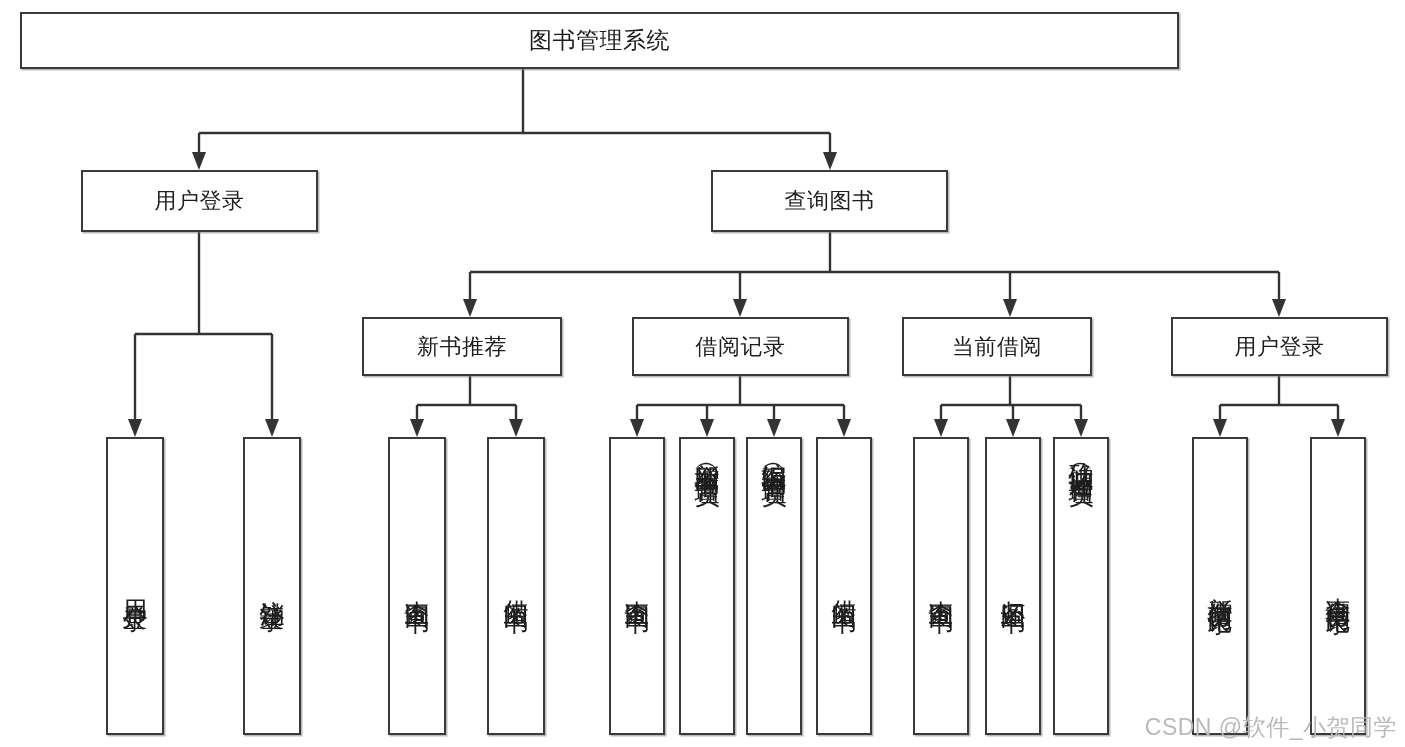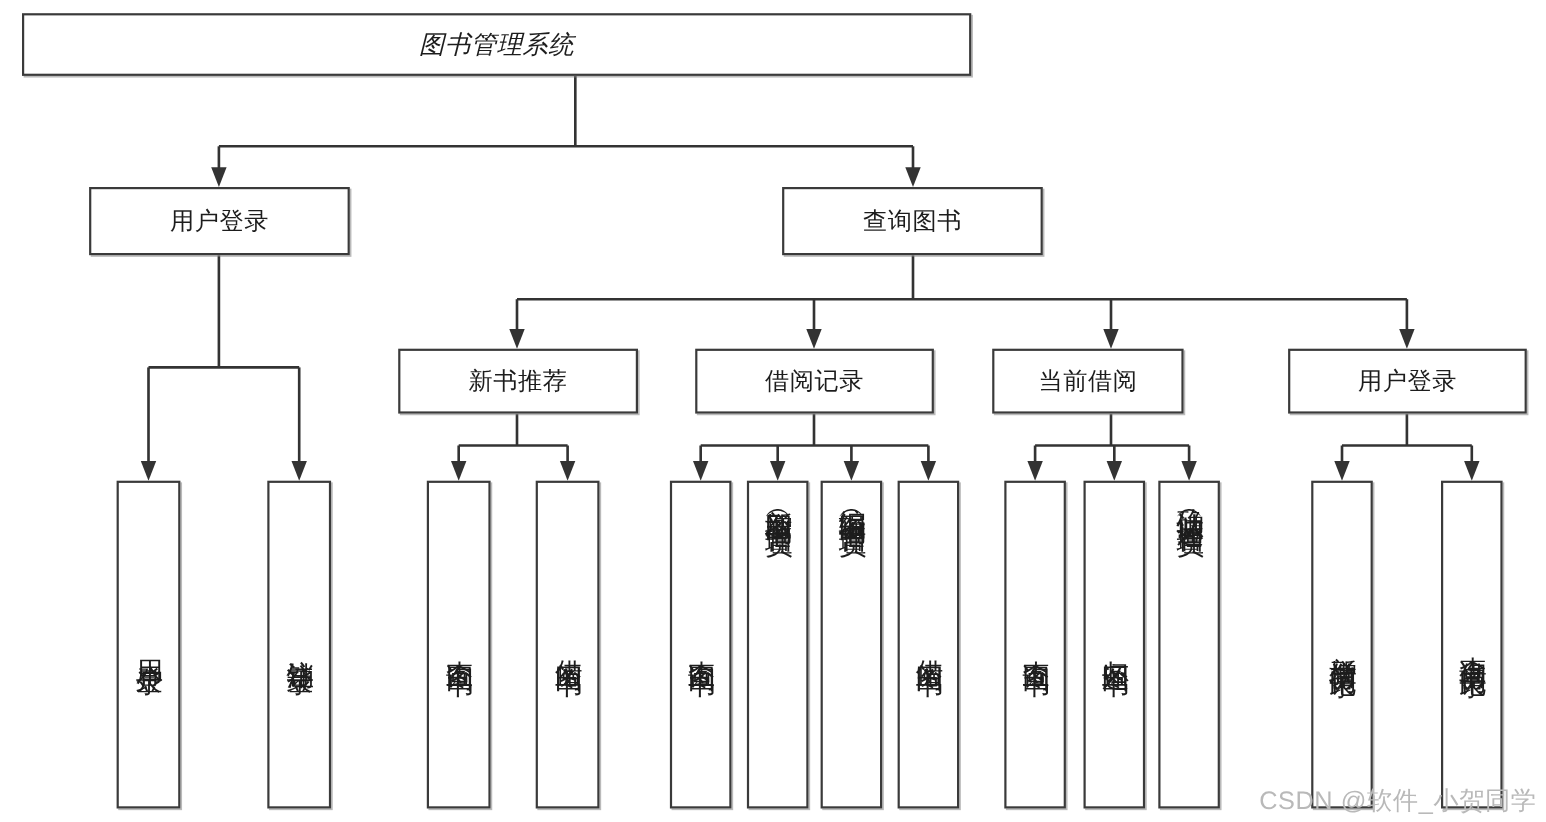--- a/index.html
+++ b/index.html
@@ -163,38 +163,38 @@
     <g>
       <path class="conn" d="M 1279 376 L 1279 405"></path>
       <path class="conn" d="M 1220 405 L 1338 405"></path>
       <path class="conn" d="M 1220 405 L 1220 422"></path>
       <polygon class="arrow-head" points="1213,419 1227,419 1220,437"></polygon>
       <path class="conn" d="M 1338 405 L 1338 422"></path>
       <polygon class="arrow-head" points="1331,419 1345,419 1338,437"></polygon>
     </g>
   </svg>
 
-  <div class="node-box root horizontal" style="left:20px; top:12px; width:863px; height:57px;font-style:italic;">
+  <div class="node-box root horizontal" style="left:20px; top:12px; width:1159px; height:57px;">
     <span class="node-label">图书管理系统</span>
   </div>
 
   <div class="node-box horizontal" style="left:81px; top:170px; width:237px; height:62px;">
     <span class="node-label">用户登录</span>
   </div>
   <div class="node-box horizontal" style="left:711px; top:170px; width:237px; height:62px;">
     <span class="node-label">查询图书</span>
   </div>
 
-  <div class="node-box horizontal" style="left:362px; top:317px; width:218px; height:59px;">
+  <div class="node-box horizontal" style="left:362px; top:317px; width:200px; height:59px;">
     <span class="node-label">新书推荐</span>
   </div>
   <div class="node-box horizontal" style="left:632px; top:317px; width:217px; height:59px;">
     <span class="node-label">借阅记录</span>
   </div>
-  <div class="node-box horizontal" style="left:902px; top:317px; width:174px; height:59px;">
+  <div class="node-box horizontal" style="left:902px; top:317px; width:190px; height:59px;">
     <span class="node-label">当前借阅</span>
   </div>
   <div class="node-box horizontal" style="left:1171px; top:317px; width:217px; height:59px;">
     <span class="node-label">用户登录</span>
   </div>
 
   <div class="node-box vertical centered" style="left:106px; top:437px; width:58px; height:298px;">
     <span class="node-label">用户登录</span>
   </div>
   <div class="node-box vertical centered" style="left:243px; top:437px; width:58px; height:298px;">

